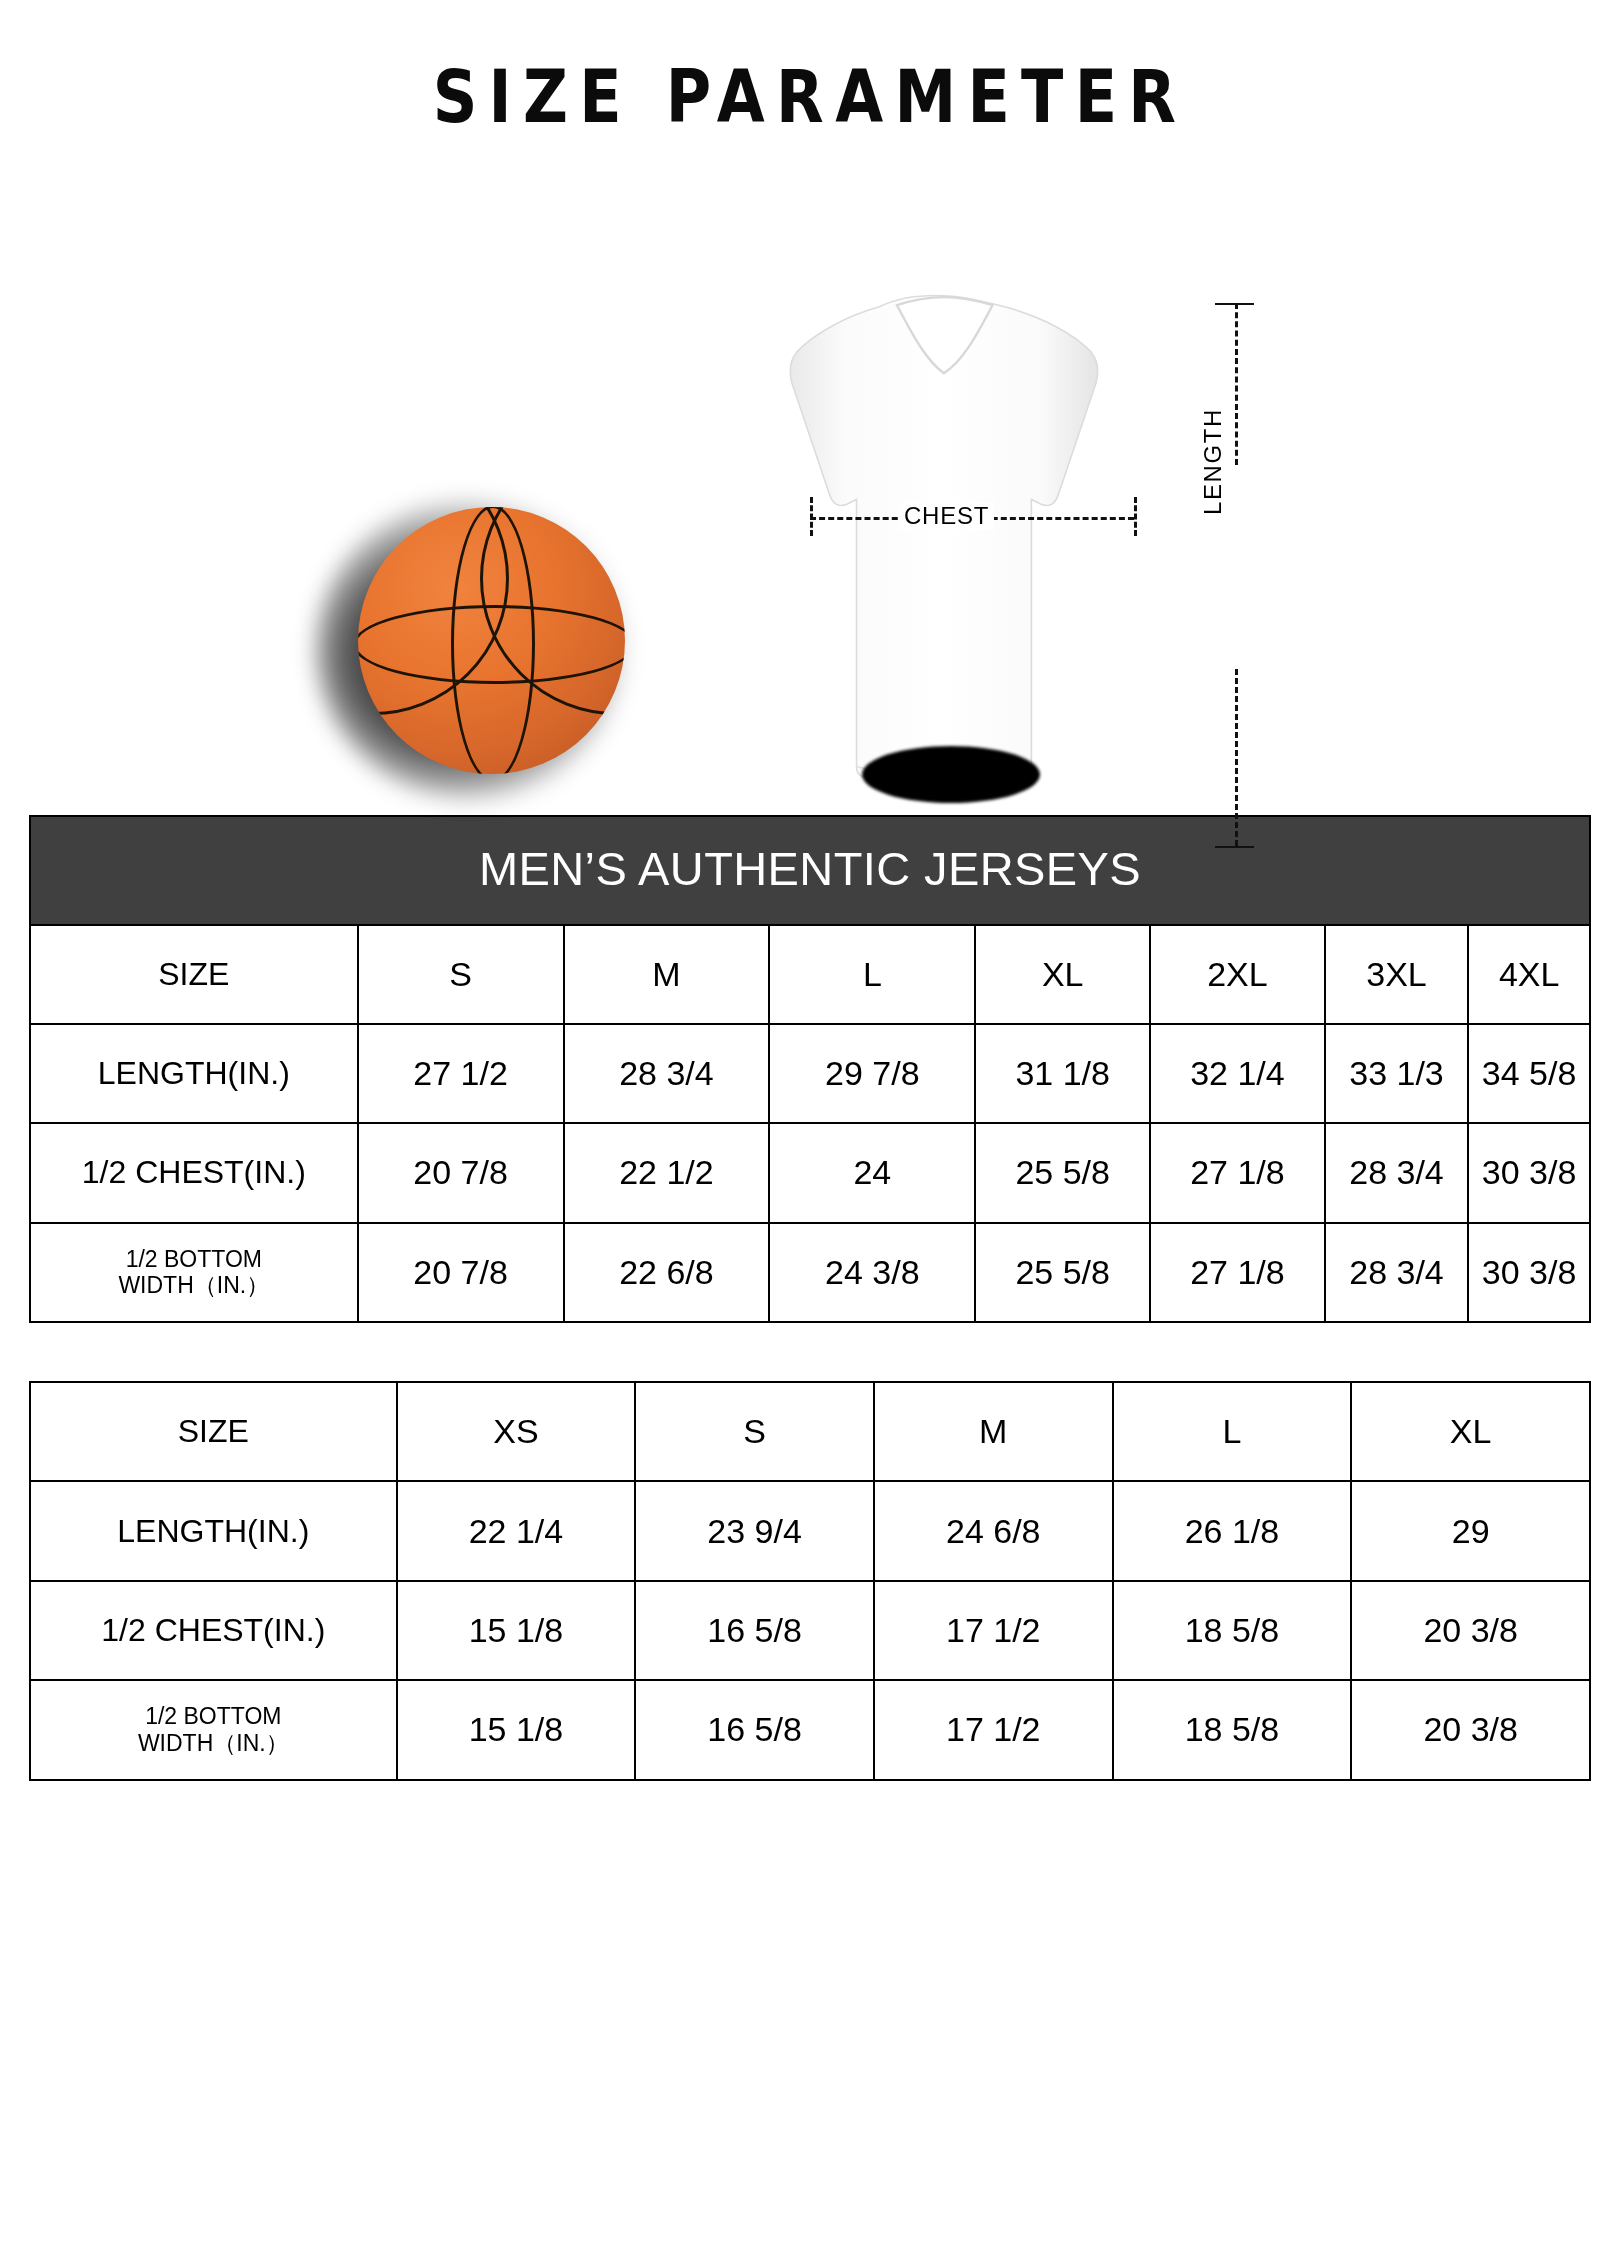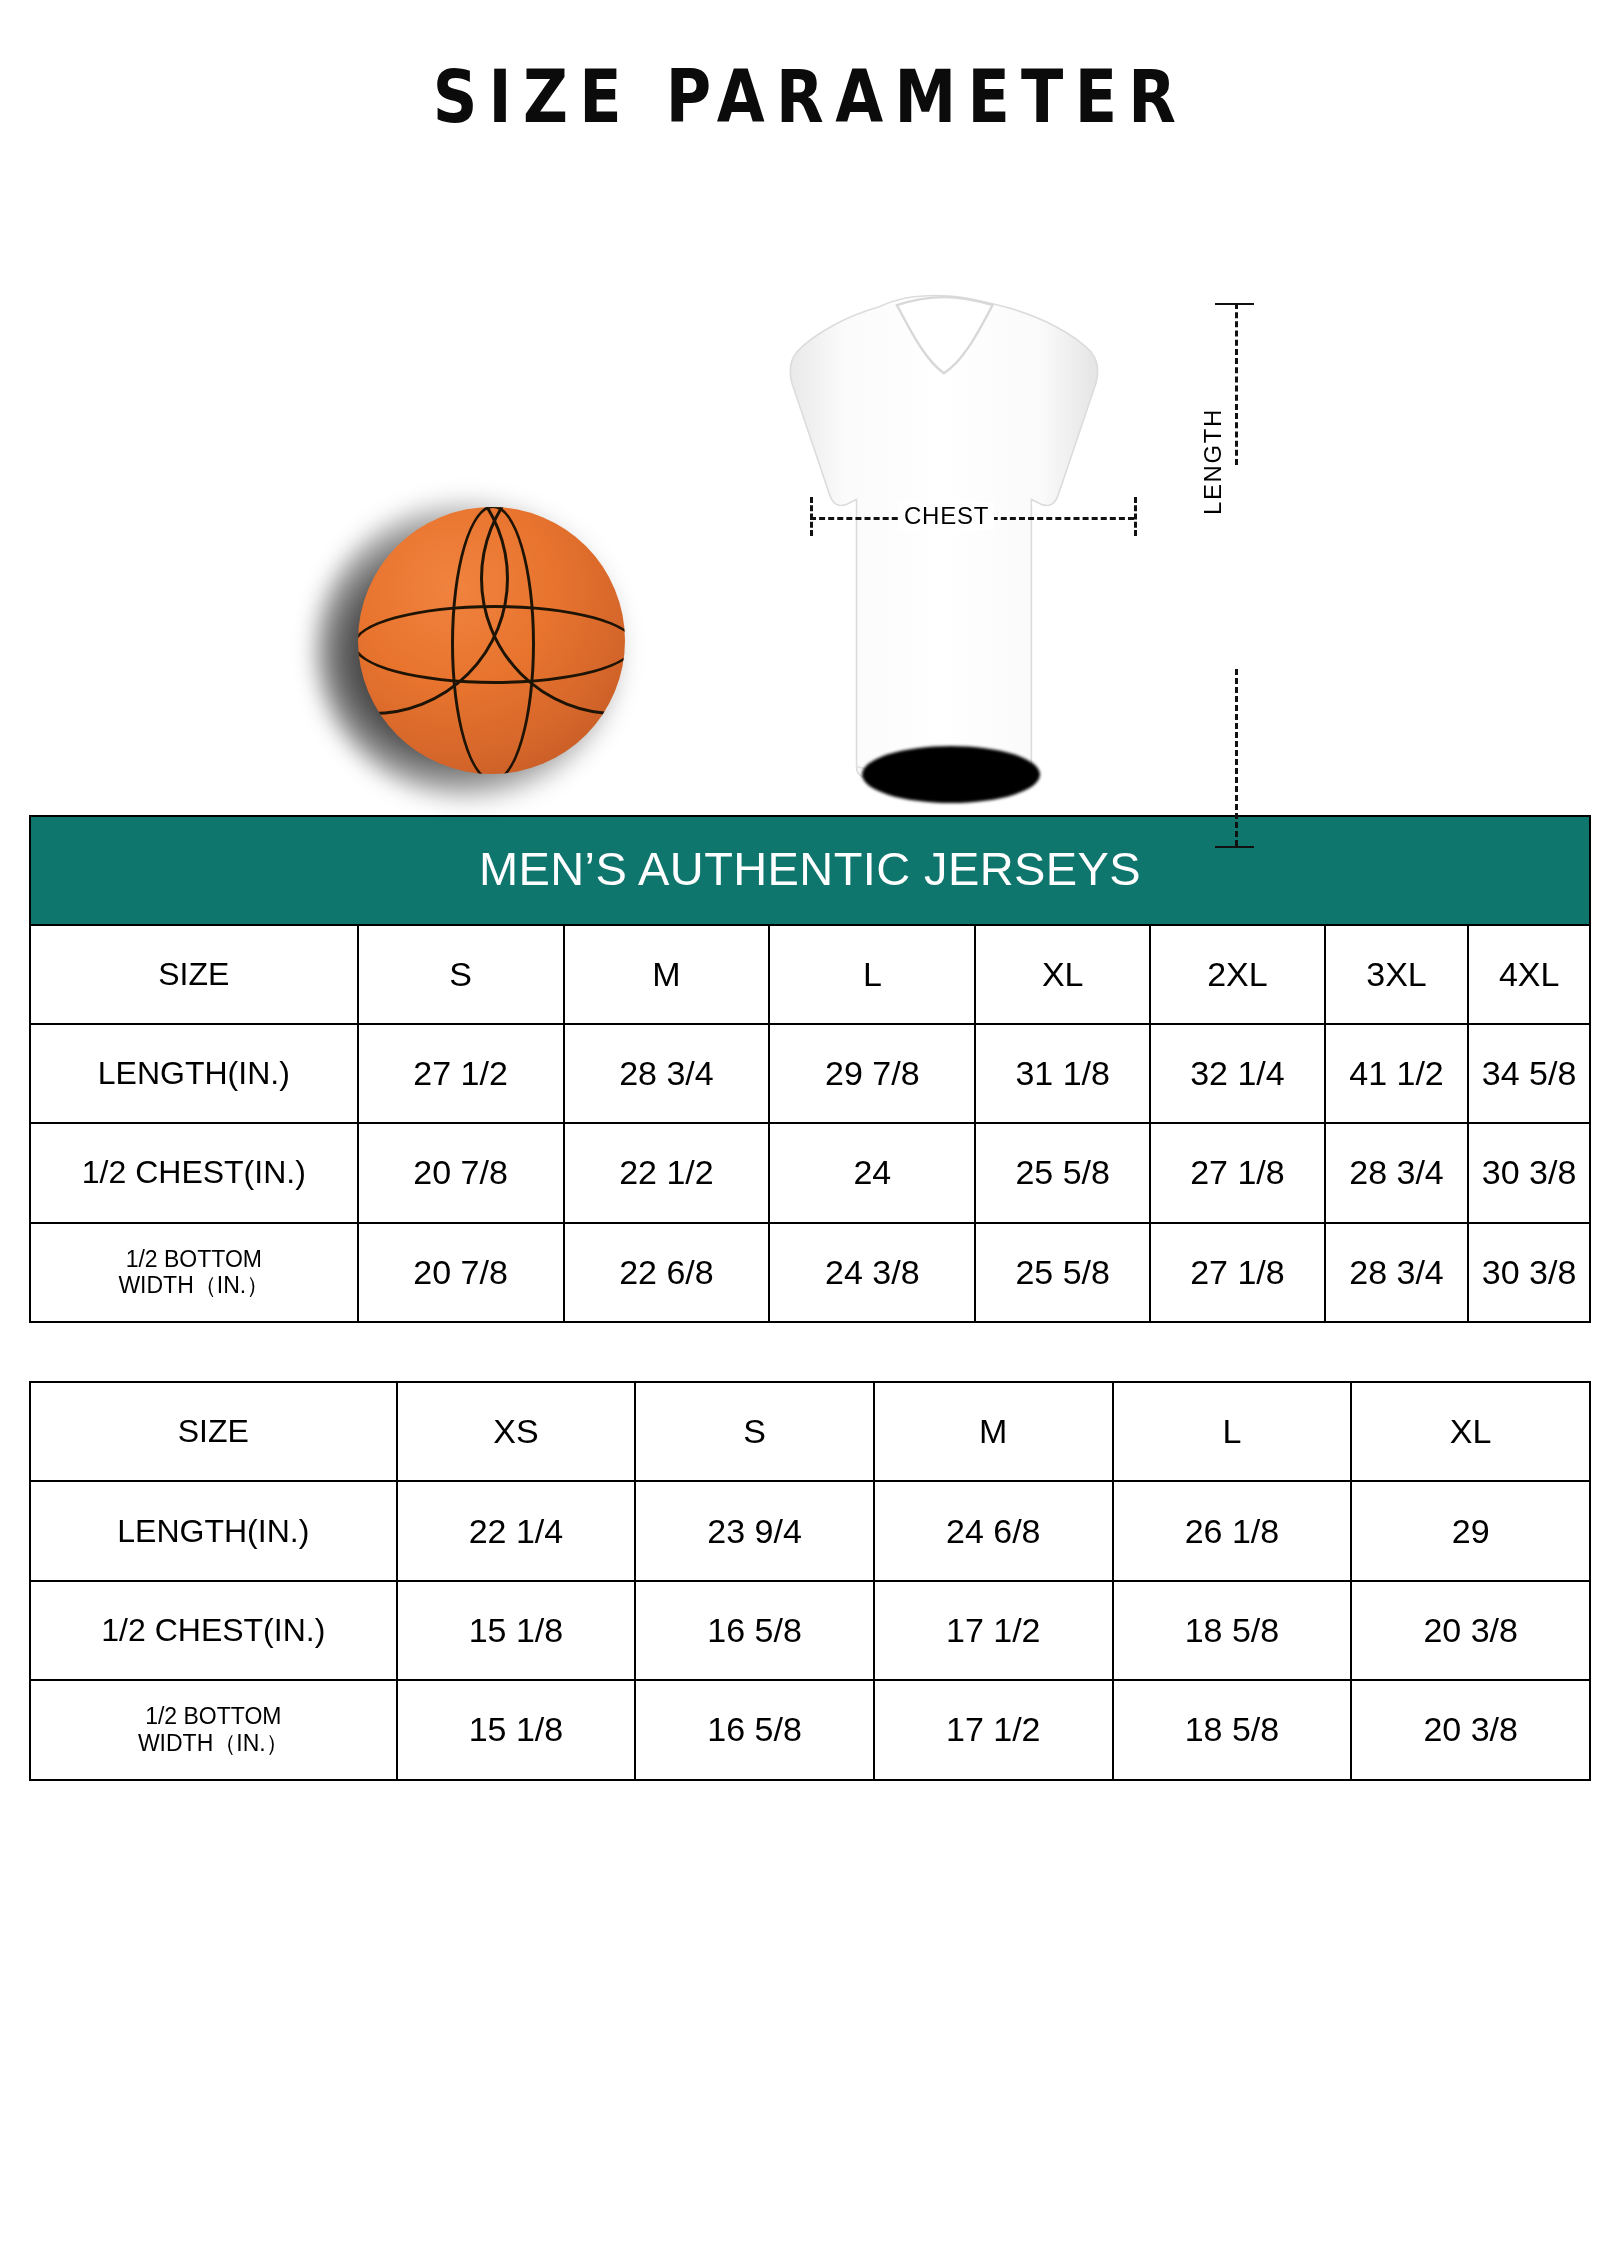--- a/index.html
+++ b/index.html
@@ -156,21 +156,21 @@
     transform: rotate(-90deg);
     transform-origin: left top;
     white-space: nowrap;
   }
 
   
   .table-block {
     margin: 0 29px;
   }
   .tbl-header {
-    background: #0f766e;
+    background: #404040;
     color: #ffffff;
     text-align: center;
     font-size: 47px;
     padding: 24px 0 27.5px 0;
     border: 2.4px solid #000;
     border-bottom: none;
     letter-spacing: 0.4px;
   }
   table.size-table {
     border-collapse: collapse;
@@ -284,21 +284,21 @@
         <td>3XL</td>
         <td>4XL</td>
       </tr>
       <tr>
         <td class="rowhead">LENGTH(IN.)</td>
         <td>27  1/2</td>
         <td>28  3/4</td>
         <td>29  7/8</td>
         <td>31  1/8</td>
         <td>32  1/4</td>
-        <td>41  1/2</td>
+        <td>33  1/3</td>
         <td>34  5/8</td>
       </tr>
       <tr>
         <td class="rowhead">1/2 CHEST(IN.)</td>
         <td>20  7/8</td>
         <td>22  1/2</td>
         <td>24</td>
         <td>25  5/8</td>
         <td>27  1/8</td>
         <td>28  3/4</td>

